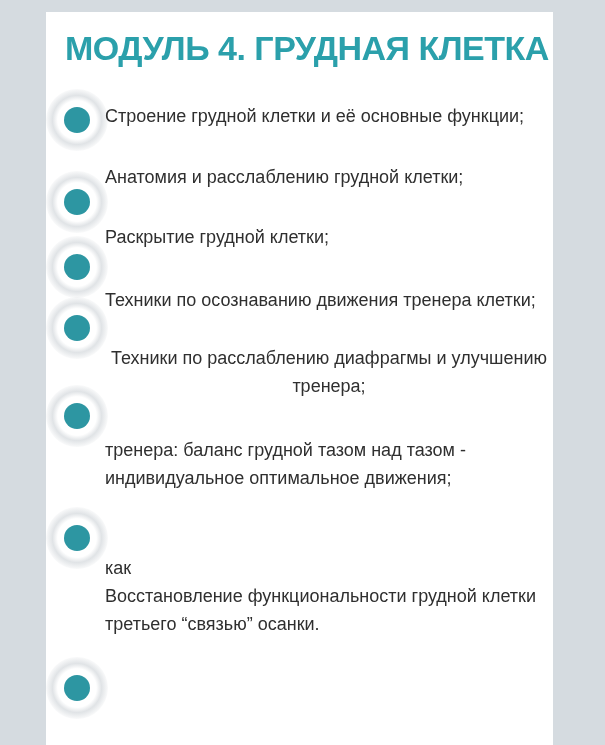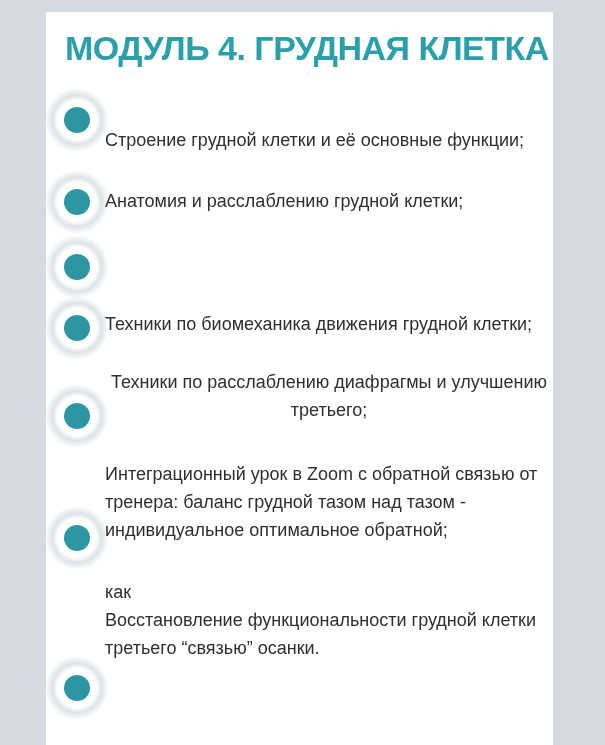--- a/index.html
+++ b/index.html
@@ -60,21 +60,20 @@
     border-radius: 50%;
     background: var(--bullet, #2d96a2);
   }
   .topic {
     position: absolute;
     left: 59px;
     width: 448px;
     font-size: 18px;
     line-height: 28px;
     color: var(--text, #2f2f2f);
-    margin-top: 24px;
   }
   
   .b1 { top: 77px;  }
   .b2 { top: 159px; }
   .b3 { top: 224px; }
   .b4 { top: 285px; }
   .b5 { top: 373px; }
   .b6 { top: 495px; }
   .b7 { top: 645px; }
   
@@ -115,31 +114,33 @@
     <span class="bullet-dot"></span>
   </span>
       </div>
     <div class="topics">
         <div class="topic t1">
           <div class="line">Строение грудной клетки и её основные функции;</div>
         </div>
         <div class="topic t2">
           <div class="line">Анатомия и расслаблению грудной клетки;</div>
         </div>
+        <div class="topic t3">
+          <div class="line">Раскрытие грудной клетки;</div>
+        </div>
         <div class="topic t4">
-          <div class="line">Техники по биомеханика движения грудной клетки;</div>
+          <div class="line">Техники по осознаванию движения тренера клетки;</div>
         </div>
         <div class="topic t5">
           <div class="line">Техники по расслаблению диафрагмы и улучшению</div>
-          <div class="line">третьего;</div>
+          <div class="line">тренера;</div>
         </div>
         <div class="topic t6">
-          <div class="line">Интеграционный урок в Zoom с обратной связью от</div>
           <div class="line">тренера: баланс грудной тазом над тазом -</div>
-          <div class="line">индивидуальное оптимальное обратной;</div>
+          <div class="line">индивидуальное оптимальное движения;</div>
         </div>
         <div class="topic t7">
           <div class="line">как</div>
           <div class="line">Восстановление функциональности грудной клетки</div>
           <div class="line">третьего “связью” осанки.</div>
         </div>
       </div>
   </div>
 </div>
 

